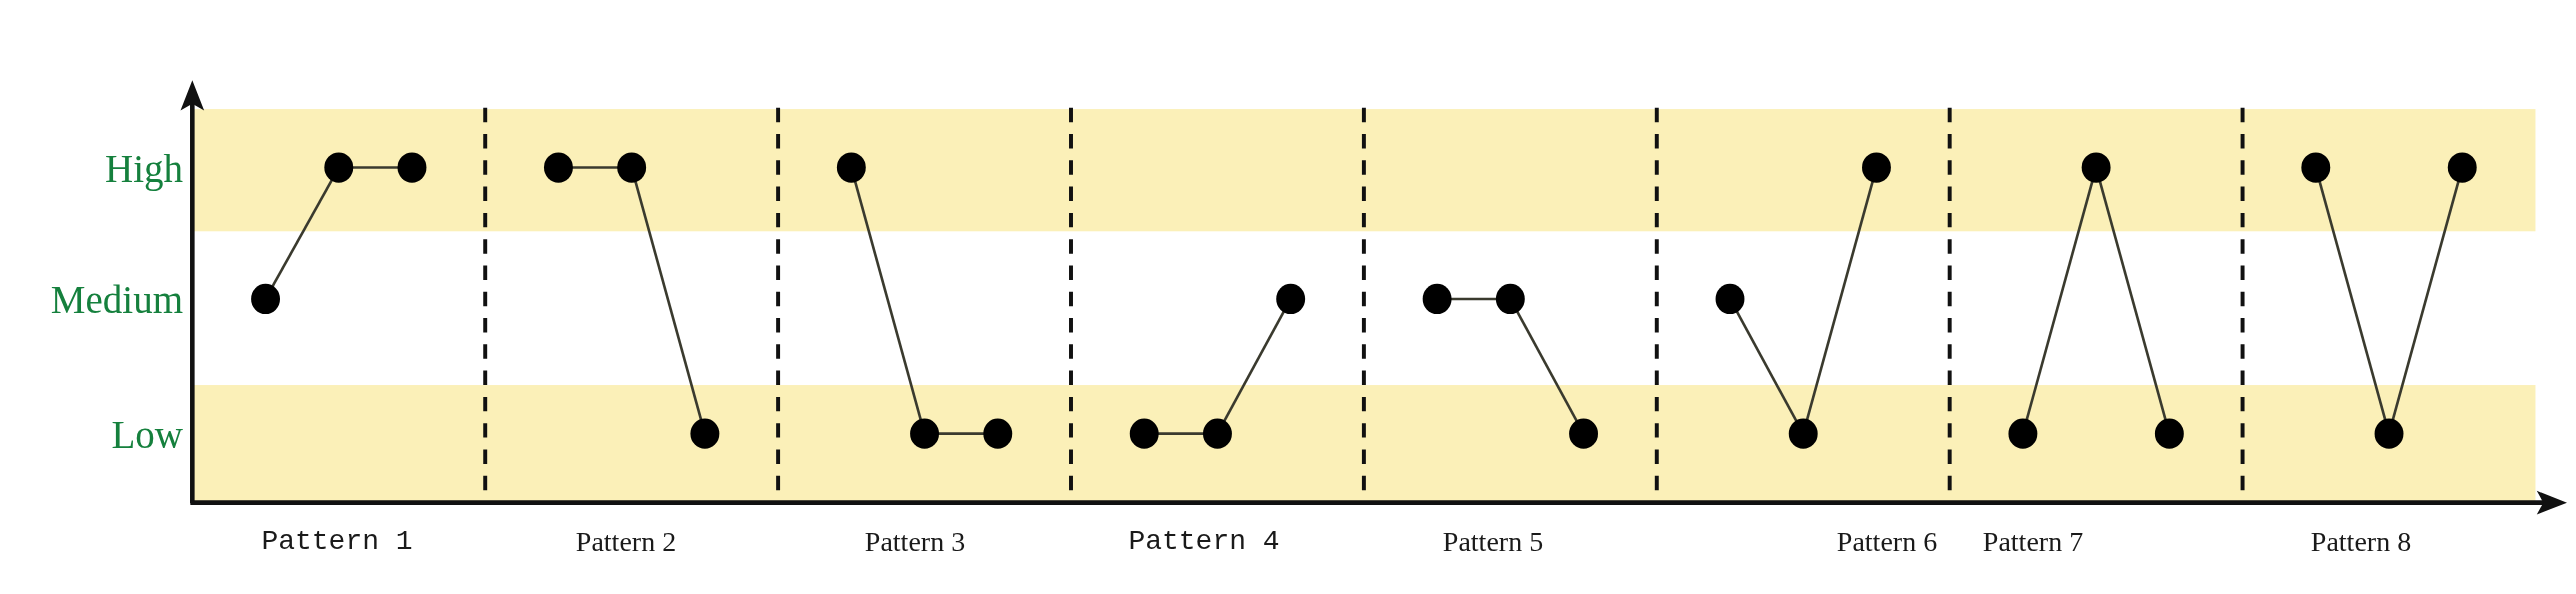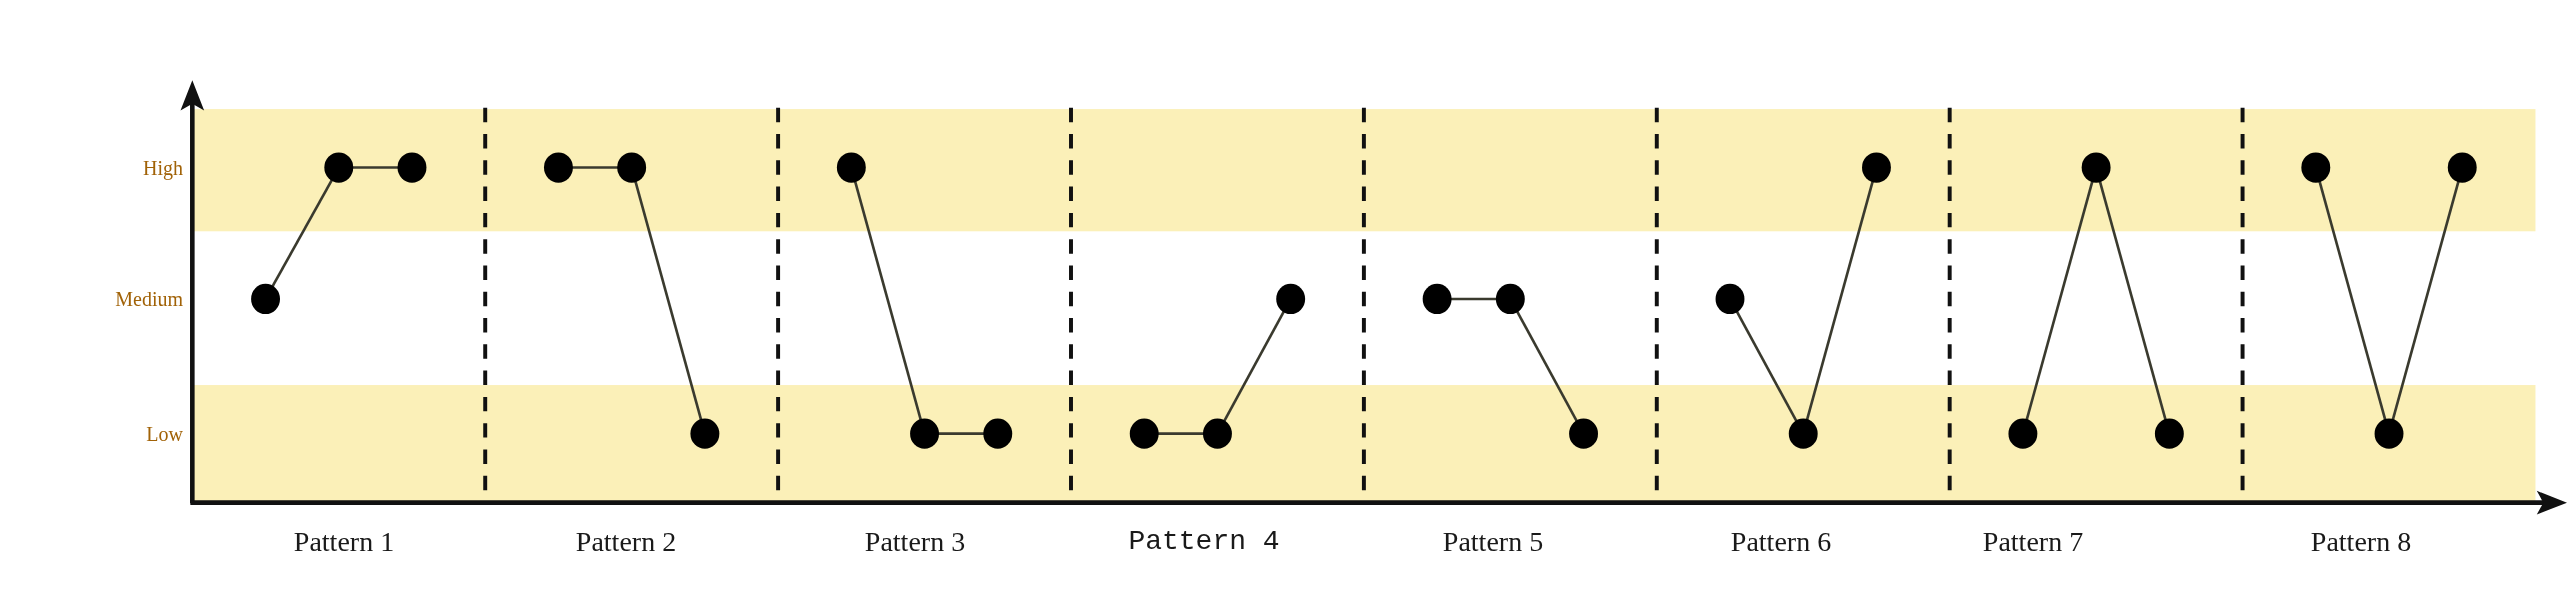--- a/index.html
+++ b/index.html
@@ -22,22 +22,22 @@
     width: 2576px;
     text-align: center;
     font-size: 30px;
     color: #1a1a1a;
     letter-spacing: 0.3px;
   }
   .y-tick-label {
     position: absolute;
     right: 2393px;       
     text-align: right;
-    font-size: 20px;
-    color: #a16207;
+    font-size: 39px;
+    color: #15803d;
     white-space: nowrap;
     transform: translateY(-50%);
   }
   .x-tick-label {
     position: absolute;
     top: 526px;
     text-align: center;
     font-size: 28px;
     color: #1a1a1a;
     white-space: nowrap;
@@ -52,26 +52,26 @@
 </head>
 <body>
 
 <div id="page">
 
 
   <div class="y-tick-label" style="top:168px;">High</div>
   <div class="y-tick-label" style="top:299px;margin-left:8px;">Medium</div>
   <div class="y-tick-label" style="top:434px;">Low</div>
 
-  <div class="x-tick-label" style="left:344px;">Pattern 1</div>
+  <div class="x-tick-label" style="left:337px;font-family:Liberation Mono, monospace;">Pattern 1</div>
   <div class="x-tick-label" style="left:626px;">Pattern 2</div>
   <div class="x-tick-label" style="left:915px;">Pattern 3</div>
   <div class="x-tick-label" style="left:1204px;font-family:Liberation Mono, monospace;">Pattern 4</div>
   <div class="x-tick-label" style="left:1493px;">Pattern 5</div>
-  <div class="x-tick-label" style="left:1781px;text-align:center;">Pattern 6</div>
+  <div class="x-tick-label" style="left:1887px;text-align:center;">Pattern 6</div>
   <div class="x-tick-label" style="left:1992px;margin-left:41px;">Pattern 7</div>
   <div class="x-tick-label" style="left:2361px;">Pattern 8</div>
 
   <svg id="plot-svg" width="2576" height="594" viewBox="0 0 3919 904">
     <g>
       <rect id="band-high" x="292" y="166" width="3566" height="186" fill="#FBF0B8"></rect>
       <rect id="band-low" x="292" y="586" width="3566" height="179" fill="#FBF0B8"></rect>
     </g>
     <g id="divider-layer">
         <line x1="737.75" y1="164" x2="737.75" y2="765" stroke="#111111" stroke-width="6" stroke-dasharray="22 18"></line>

